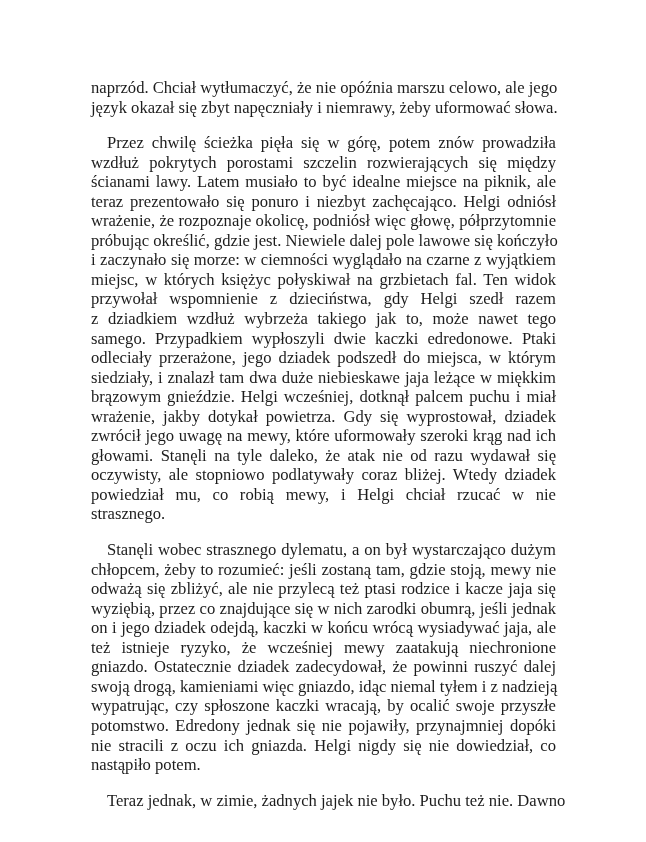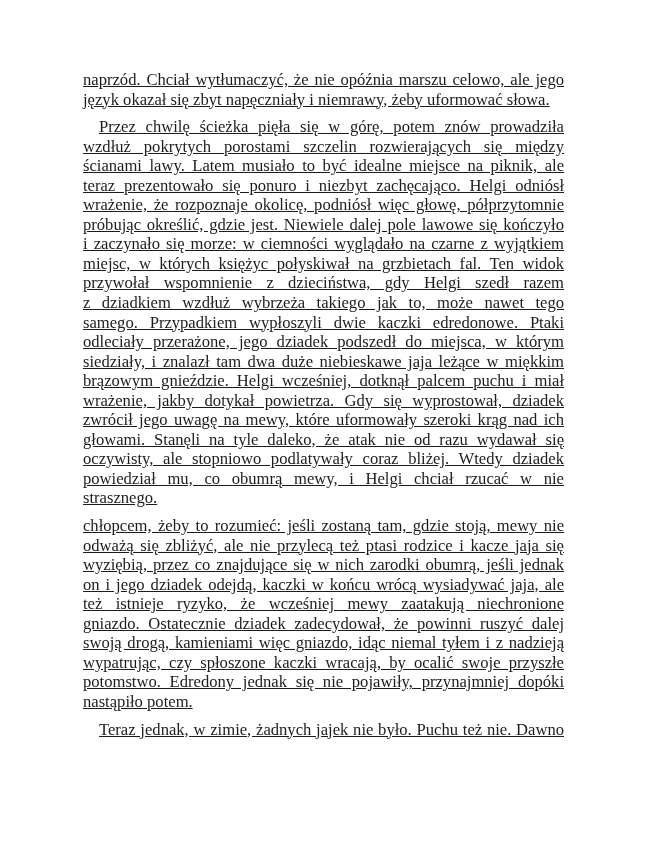--- a/index.html
+++ b/index.html
@@ -20,23 +20,22 @@
       width: 497px;
       font-family: "Liberation Serif", "DejaVu Serif", serif;
       font-size: 16.6px;
       line-height: 19.55px;
       color: #1c1c1c;
       text-align: justify;
       -webkit-hyphens: none;
       hyphens: none;
     }
     .para {
-      margin: 8px;
+      margin: 16px;
       padding: 0;
-      text-decoration: underline;
     }
     .line {
       display: block;
       text-align: justify;
       text-align-last: justify;
       white-space: nowrap;
       overflow: visible;
     }
     .line.last {
       text-align-last: left;
@@ -65,31 +64,33 @@
       <span class="line">przywołał wspomnienie z dzieciństwa, gdy Helgi szedł razem</span>
       <span class="line">z dziadkiem wzdłuż wybrzeża takiego jak to, może nawet tego</span>
       <span class="line">samego. Przypadkiem wypłoszyli dwie kaczki edredonowe. Ptaki</span>
       <span class="line">odleciały przerażone, jego dziadek podszedł do miejsca, w którym</span>
       <span class="line">siedziały, i znalazł tam dwa duże niebieskawe jaja leżące w miękkim</span>
       <span class="line">brązowym gnieździe. Helgi wcześniej, dotknął palcem puchu i miał</span>
       <span class="line">wrażenie, jakby dotykał powietrza. Gdy się wyprostował, dziadek</span>
       <span class="line">zwrócił jego uwagę na mewy, które uformowały szeroki krąg nad ich</span>
       <span class="line">głowami. Stanęli na tyle daleko, że atak nie od razu wydawał się</span>
       <span class="line">oczywisty, ale stopniowo podlatywały coraz bliżej. Wtedy dziadek</span>
-      <span class="line">powiedział mu, co obumrą mewy, i Helgi chciał rzucać w nie</span>
+      <span class="line">powiedział mu, co robią mewy, i Helgi chciał rzucać w nie</span>
       <span class="line last">strasznego.</span>
     </div>
     <div class="para">
+      <span class="line first-indent">Stanęli wobec strasznego dylematu, a on był wystarczająco dużym</span>
       <span class="line">chłopcem, żeby to rozumieć: jeśli zostaną tam, gdzie stoją, mewy nie</span>
       <span class="line">odważą się zbliżyć, ale nie przylecą też ptasi rodzice i kacze jaja się</span>
       <span class="line">wyziębią, przez co znajdujące się w nich zarodki obumrą, jeśli jednak</span>
       <span class="line">on i jego dziadek odejdą, kaczki w końcu wrócą wysiadywać jaja, ale</span>
       <span class="line">też istnieje ryzyko, że wcześniej mewy zaatakują niechronione</span>
       <span class="line">gniazdo. Ostatecznie dziadek zadecydował, że powinni ruszyć dalej</span>
       <span class="line">swoją drogą, kamieniami więc gniazdo, idąc niemal tyłem i z nadzieją</span>
       <span class="line">wypatrując, czy spłoszone kaczki wracają, by ocalić swoje przyszłe</span>
       <span class="line">potomstwo. Edredony jednak się nie pojawiły, przynajmniej dopóki</span>
+      <span class="line">nie stracili z oczu ich gniazda. Helgi nigdy się nie dowiedział, co</span>
       <span class="line last">nastąpiło potem.</span>
     </div>
     <div class="para">
       <span class="line first-indent">Teraz jednak, w zimie, żadnych jajek nie było. Puchu też nie. Dawno</span>
     </div>
   </div>
 
 </body></html>

